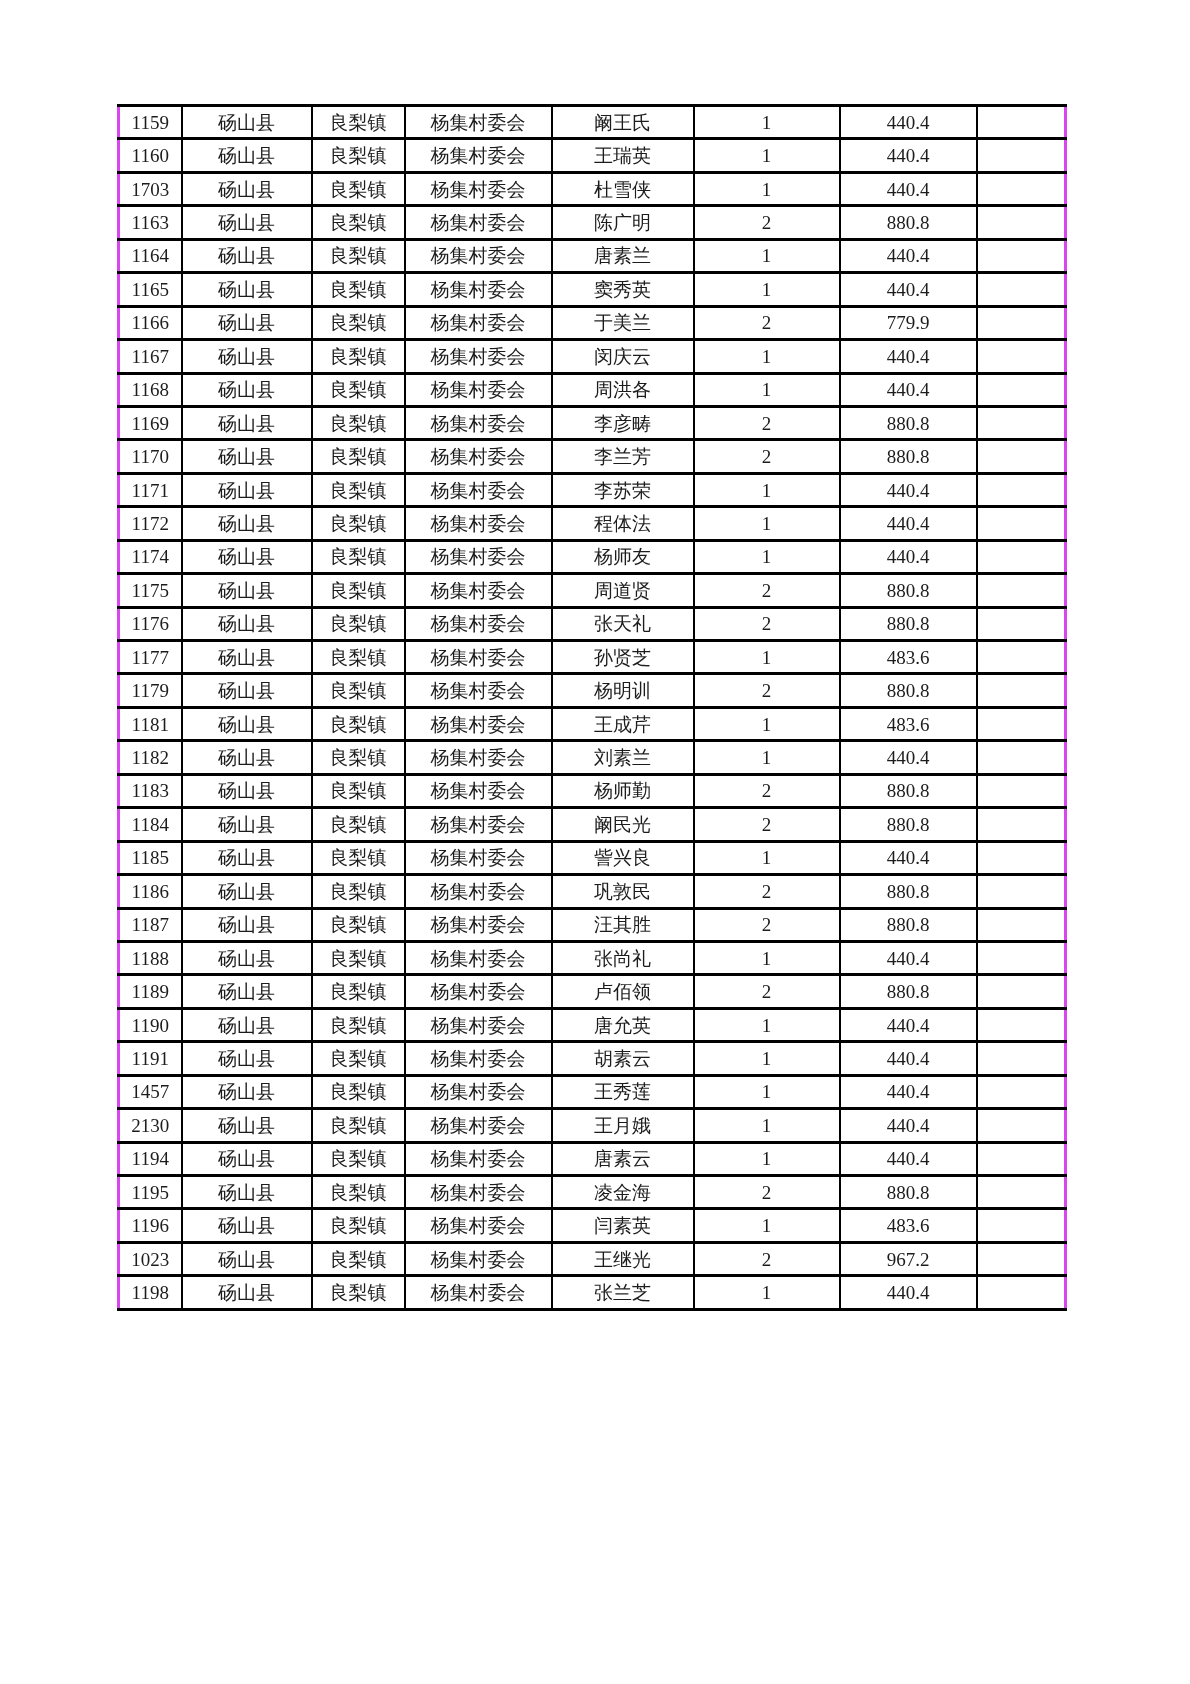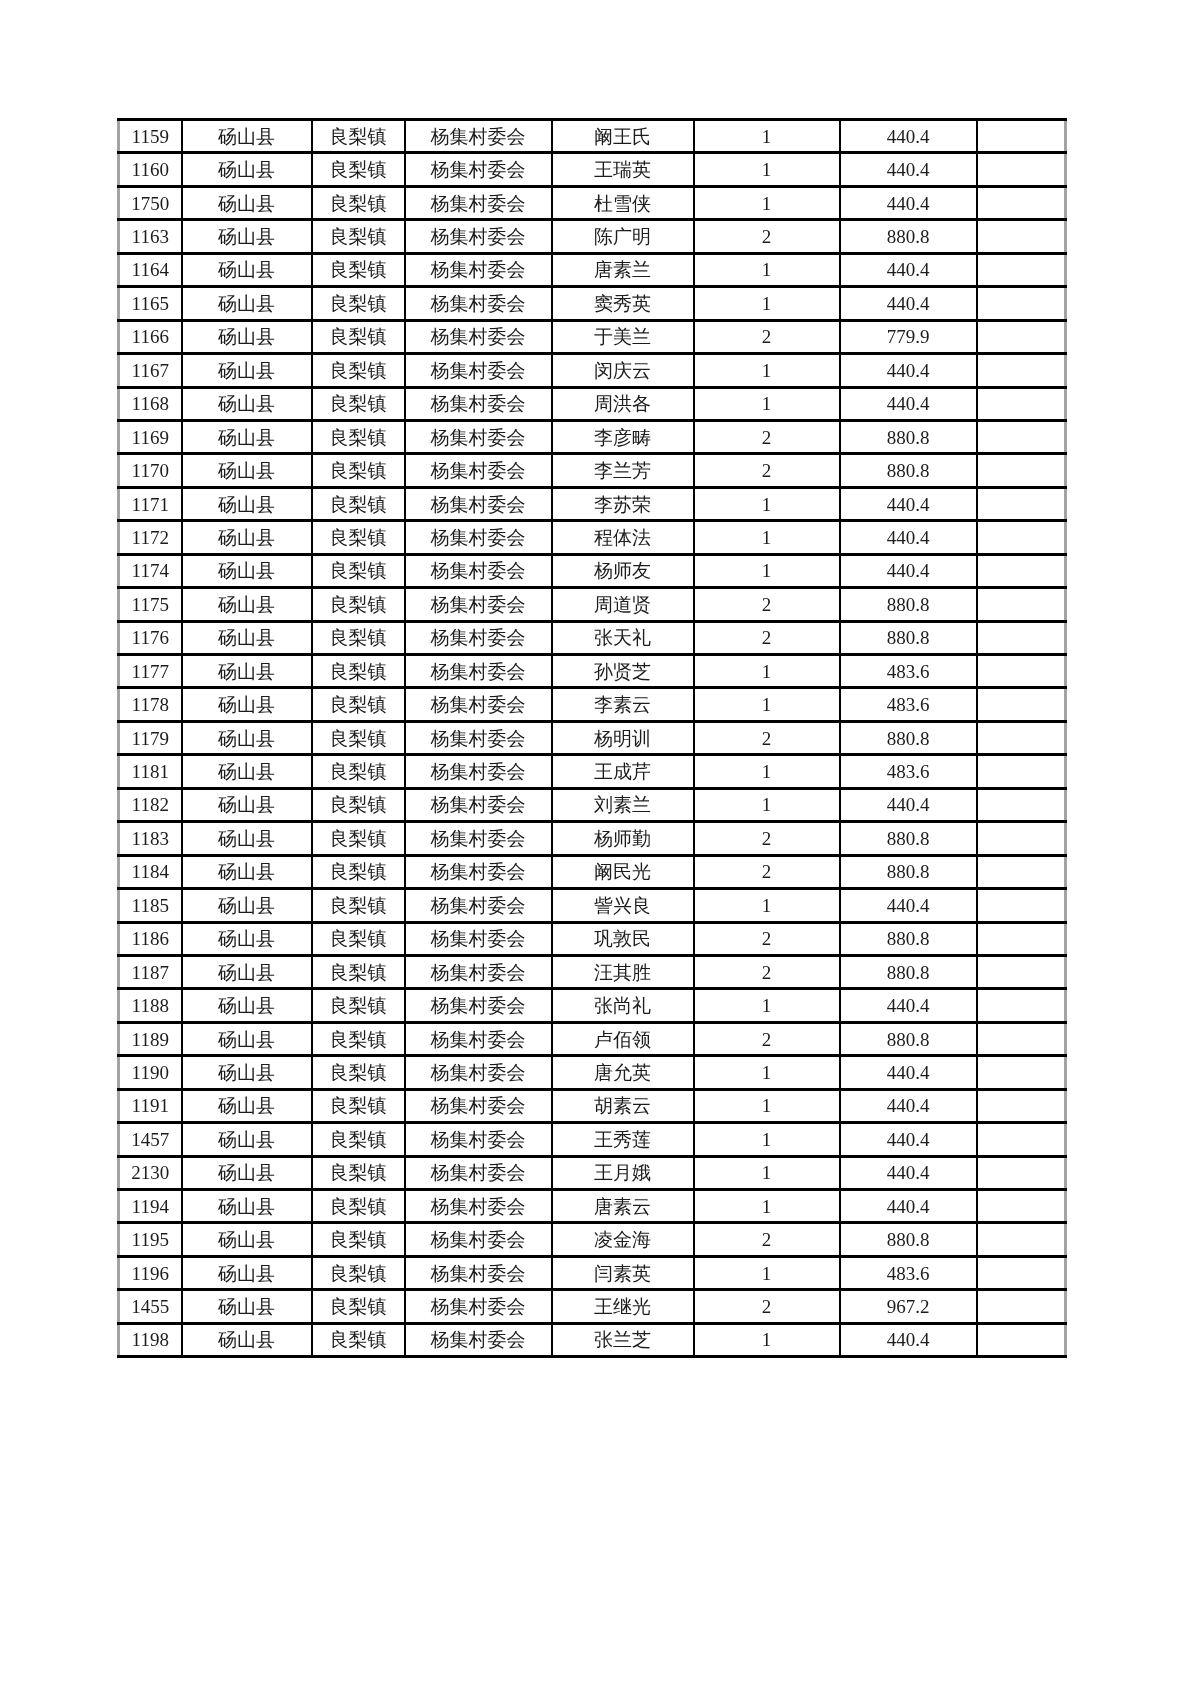--- a/index.html
+++ b/index.html
@@ -13,25 +13,25 @@
     height: 1684px;
     margin: 0 auto;
     background: #ffffff;
     font-family: "Liberation Serif", "DejaVu Serif", serif;
     color: #1c1c1c;
     overflow: hidden;
   }
   table.data-table {
     position: absolute;
     left: 117px;
-    top: 118px;
+    top: 104px;
     border-collapse: collapse;
     table-layout: fixed;
     width: 947px;
-    border: 3px solid #a3a3a3;
+    border: 3px solid #d946ef;
   }
   table.data-table td {
     border-left: 2px solid #000000;
     border-right: 2px solid #000000;
     border-top: 3px solid #000000;
     border-bottom: 3px solid #000000;
     height: 30.45px;
     padding: 0;
     text-align: center;
     vertical-align: middle;
@@ -80,21 +80,21 @@
           <td>1160</td>
           <td>砀山县</td>
           <td>良梨镇</td>
           <td>杨集村委会</td>
           <td>王瑞英</td>
           <td>1</td>
           <td>440.4</td>
           <td></td>
         </tr>
         <tr>
-          <td>1750</td>
+          <td>1703</td>
           <td>砀山县</td>
           <td>良梨镇</td>
           <td>杨集村委会</td>
           <td>杜雪侠</td>
           <td>1</td>
           <td>440.4</td>
           <td></td>
         </tr>
         <tr>
           <td>1163</td>
@@ -230,201 +230,191 @@
           <td>1177</td>
           <td>砀山县</td>
           <td>良梨镇</td>
           <td>杨集村委会</td>
           <td>孙贤芝</td>
           <td>1</td>
           <td>483.6</td>
           <td></td>
         </tr>
         <tr>
-          <td>1178</td>
-          <td>砀山县</td>
-          <td>良梨镇</td>
-          <td>杨集村委会</td>
-          <td>李素云</td>
+          <td>1179</td>
+          <td>砀山县</td>
+          <td>良梨镇</td>
+          <td>杨集村委会</td>
+          <td>杨明训</td>
+          <td>2</td>
+          <td>880.8</td>
+          <td></td>
+        </tr>
+        <tr>
+          <td>1181</td>
+          <td>砀山县</td>
+          <td>良梨镇</td>
+          <td>杨集村委会</td>
+          <td>王成芹</td>
           <td>1</td>
           <td>483.6</td>
           <td></td>
         </tr>
         <tr>
-          <td>1179</td>
-          <td>砀山县</td>
-          <td>良梨镇</td>
-          <td>杨集村委会</td>
-          <td>杨明训</td>
-          <td>2</td>
-          <td>880.8</td>
-          <td></td>
-        </tr>
-        <tr>
-          <td>1181</td>
-          <td>砀山县</td>
-          <td>良梨镇</td>
-          <td>杨集村委会</td>
-          <td>王成芹</td>
+          <td>1182</td>
+          <td>砀山县</td>
+          <td>良梨镇</td>
+          <td>杨集村委会</td>
+          <td>刘素兰</td>
+          <td>1</td>
+          <td>440.4</td>
+          <td></td>
+        </tr>
+        <tr>
+          <td>1183</td>
+          <td>砀山县</td>
+          <td>良梨镇</td>
+          <td>杨集村委会</td>
+          <td>杨师勤</td>
+          <td>2</td>
+          <td>880.8</td>
+          <td></td>
+        </tr>
+        <tr>
+          <td>1184</td>
+          <td>砀山县</td>
+          <td>良梨镇</td>
+          <td>杨集村委会</td>
+          <td>阚民光</td>
+          <td>2</td>
+          <td>880.8</td>
+          <td></td>
+        </tr>
+        <tr>
+          <td>1185</td>
+          <td>砀山县</td>
+          <td>良梨镇</td>
+          <td>杨集村委会</td>
+          <td>訾兴良</td>
+          <td>1</td>
+          <td>440.4</td>
+          <td></td>
+        </tr>
+        <tr>
+          <td>1186</td>
+          <td>砀山县</td>
+          <td>良梨镇</td>
+          <td>杨集村委会</td>
+          <td>巩敦民</td>
+          <td>2</td>
+          <td>880.8</td>
+          <td></td>
+        </tr>
+        <tr>
+          <td>1187</td>
+          <td>砀山县</td>
+          <td>良梨镇</td>
+          <td>杨集村委会</td>
+          <td>汪其胜</td>
+          <td>2</td>
+          <td>880.8</td>
+          <td></td>
+        </tr>
+        <tr>
+          <td>1188</td>
+          <td>砀山县</td>
+          <td>良梨镇</td>
+          <td>杨集村委会</td>
+          <td>张尚礼</td>
+          <td>1</td>
+          <td>440.4</td>
+          <td></td>
+        </tr>
+        <tr>
+          <td>1189</td>
+          <td>砀山县</td>
+          <td>良梨镇</td>
+          <td>杨集村委会</td>
+          <td>卢佰领</td>
+          <td>2</td>
+          <td>880.8</td>
+          <td></td>
+        </tr>
+        <tr>
+          <td>1190</td>
+          <td>砀山县</td>
+          <td>良梨镇</td>
+          <td>杨集村委会</td>
+          <td>唐允英</td>
+          <td>1</td>
+          <td>440.4</td>
+          <td></td>
+        </tr>
+        <tr>
+          <td>1191</td>
+          <td>砀山县</td>
+          <td>良梨镇</td>
+          <td>杨集村委会</td>
+          <td>胡素云</td>
+          <td>1</td>
+          <td>440.4</td>
+          <td></td>
+        </tr>
+        <tr>
+          <td>1457</td>
+          <td>砀山县</td>
+          <td>良梨镇</td>
+          <td>杨集村委会</td>
+          <td>王秀莲</td>
+          <td>1</td>
+          <td>440.4</td>
+          <td></td>
+        </tr>
+        <tr>
+          <td>2130</td>
+          <td>砀山县</td>
+          <td>良梨镇</td>
+          <td>杨集村委会</td>
+          <td>王月娥</td>
+          <td>1</td>
+          <td>440.4</td>
+          <td></td>
+        </tr>
+        <tr>
+          <td>1194</td>
+          <td>砀山县</td>
+          <td>良梨镇</td>
+          <td>杨集村委会</td>
+          <td>唐素云</td>
+          <td>1</td>
+          <td>440.4</td>
+          <td></td>
+        </tr>
+        <tr>
+          <td>1195</td>
+          <td>砀山县</td>
+          <td>良梨镇</td>
+          <td>杨集村委会</td>
+          <td>凌金海</td>
+          <td>2</td>
+          <td>880.8</td>
+          <td></td>
+        </tr>
+        <tr>
+          <td>1196</td>
+          <td>砀山县</td>
+          <td>良梨镇</td>
+          <td>杨集村委会</td>
+          <td>闫素英</td>
           <td>1</td>
           <td>483.6</td>
           <td></td>
         </tr>
         <tr>
-          <td>1182</td>
-          <td>砀山县</td>
-          <td>良梨镇</td>
-          <td>杨集村委会</td>
-          <td>刘素兰</td>
-          <td>1</td>
-          <td>440.4</td>
-          <td></td>
-        </tr>
-        <tr>
-          <td>1183</td>
-          <td>砀山县</td>
-          <td>良梨镇</td>
-          <td>杨集村委会</td>
-          <td>杨师勤</td>
-          <td>2</td>
-          <td>880.8</td>
-          <td></td>
-        </tr>
-        <tr>
-          <td>1184</td>
-          <td>砀山县</td>
-          <td>良梨镇</td>
-          <td>杨集村委会</td>
-          <td>阚民光</td>
-          <td>2</td>
-          <td>880.8</td>
-          <td></td>
-        </tr>
-        <tr>
-          <td>1185</td>
-          <td>砀山县</td>
-          <td>良梨镇</td>
-          <td>杨集村委会</td>
-          <td>訾兴良</td>
-          <td>1</td>
-          <td>440.4</td>
-          <td></td>
-        </tr>
-        <tr>
-          <td>1186</td>
-          <td>砀山县</td>
-          <td>良梨镇</td>
-          <td>杨集村委会</td>
-          <td>巩敦民</td>
-          <td>2</td>
-          <td>880.8</td>
-          <td></td>
-        </tr>
-        <tr>
-          <td>1187</td>
-          <td>砀山县</td>
-          <td>良梨镇</td>
-          <td>杨集村委会</td>
-          <td>汪其胜</td>
-          <td>2</td>
-          <td>880.8</td>
-          <td></td>
-        </tr>
-        <tr>
-          <td>1188</td>
-          <td>砀山县</td>
-          <td>良梨镇</td>
-          <td>杨集村委会</td>
-          <td>张尚礼</td>
-          <td>1</td>
-          <td>440.4</td>
-          <td></td>
-        </tr>
-        <tr>
-          <td>1189</td>
-          <td>砀山县</td>
-          <td>良梨镇</td>
-          <td>杨集村委会</td>
-          <td>卢佰领</td>
-          <td>2</td>
-          <td>880.8</td>
-          <td></td>
-        </tr>
-        <tr>
-          <td>1190</td>
-          <td>砀山县</td>
-          <td>良梨镇</td>
-          <td>杨集村委会</td>
-          <td>唐允英</td>
-          <td>1</td>
-          <td>440.4</td>
-          <td></td>
-        </tr>
-        <tr>
-          <td>1191</td>
-          <td>砀山县</td>
-          <td>良梨镇</td>
-          <td>杨集村委会</td>
-          <td>胡素云</td>
-          <td>1</td>
-          <td>440.4</td>
-          <td></td>
-        </tr>
-        <tr>
-          <td>1457</td>
-          <td>砀山县</td>
-          <td>良梨镇</td>
-          <td>杨集村委会</td>
-          <td>王秀莲</td>
-          <td>1</td>
-          <td>440.4</td>
-          <td></td>
-        </tr>
-        <tr>
-          <td>2130</td>
-          <td>砀山县</td>
-          <td>良梨镇</td>
-          <td>杨集村委会</td>
-          <td>王月娥</td>
-          <td>1</td>
-          <td>440.4</td>
-          <td></td>
-        </tr>
-        <tr>
-          <td>1194</td>
-          <td>砀山县</td>
-          <td>良梨镇</td>
-          <td>杨集村委会</td>
-          <td>唐素云</td>
-          <td>1</td>
-          <td>440.4</td>
-          <td></td>
-        </tr>
-        <tr>
-          <td>1195</td>
-          <td>砀山县</td>
-          <td>良梨镇</td>
-          <td>杨集村委会</td>
-          <td>凌金海</td>
-          <td>2</td>
-          <td>880.8</td>
-          <td></td>
-        </tr>
-        <tr>
-          <td>1196</td>
-          <td>砀山县</td>
-          <td>良梨镇</td>
-          <td>杨集村委会</td>
-          <td>闫素英</td>
-          <td>1</td>
-          <td>483.6</td>
-          <td></td>
-        </tr>
-        <tr>
-          <td>1455</td>
+          <td>1023</td>
           <td>砀山县</td>
           <td>良梨镇</td>
           <td>杨集村委会</td>
           <td>王继光</td>
           <td>2</td>
           <td>967.2</td>
           <td></td>
         </tr>
         <tr>
           <td>1198</td>

